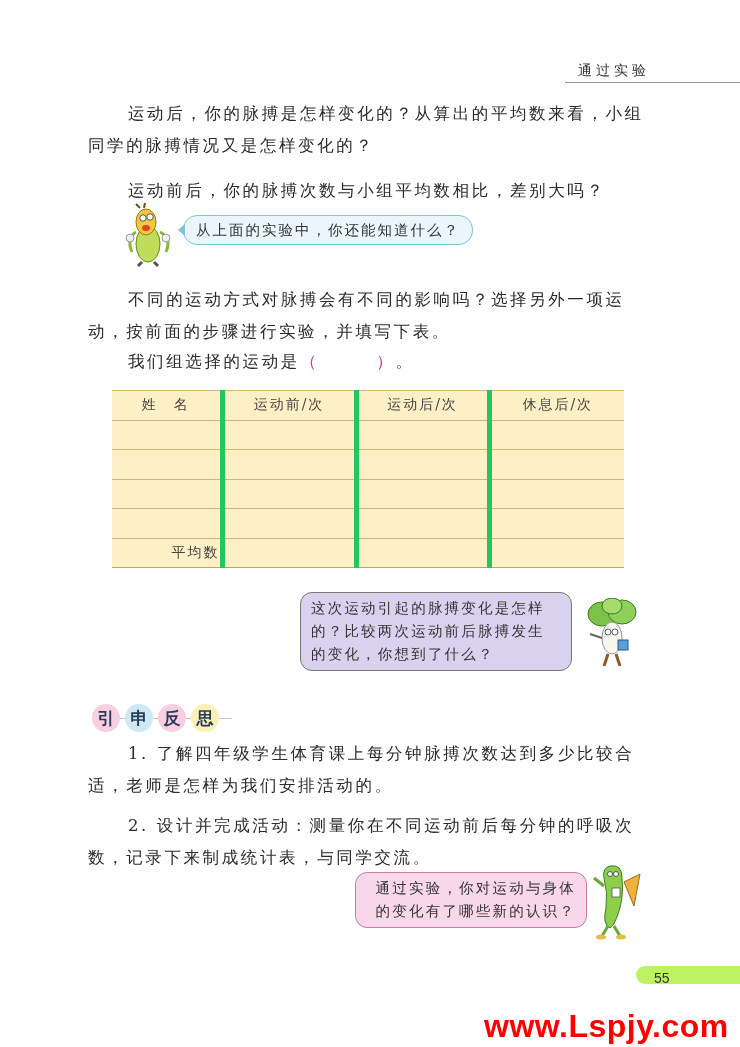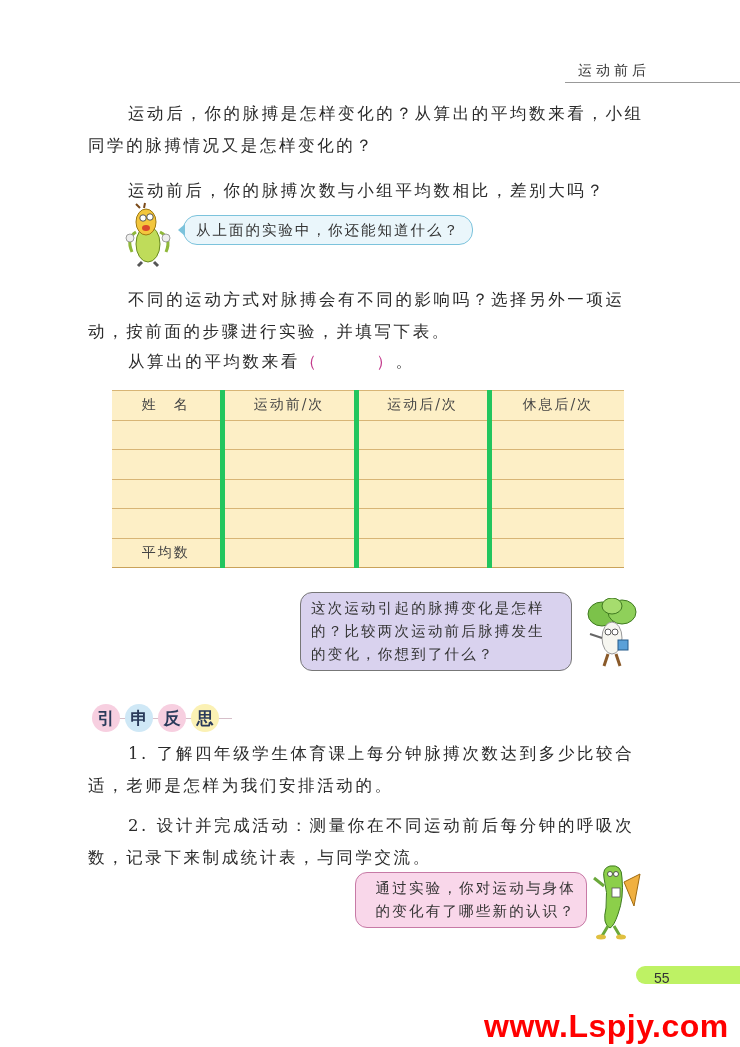--- a/index.html
+++ b/index.html
@@ -15,40 +15,40 @@
   .p4 { left:88px; top:346px; width:560px; text-indent:40px; }
   .paren { color:#c2378a; }
   .bubble-blue { left:183px; top:215px; height:28px; padding:0 12px; border:1.5px solid #7cc3dc; border-radius:14px;
                  background:#eaf6fb; font-size:14.5px; line-height:28px; letter-spacing:2px; color:#333; white-space:nowrap; }
   .bubble-blue:before { content:""; position:absolute; left:-12px; top:8px; border:6px solid transparent; border-right:7px solid #7cc3dc; }
   table.pulse { left:112px; top:390px; width:512px; border-collapse:collapse; background:#fdefc6; font-size:14px; }
   table.pulse td, table.pulse th { border-top:1px solid #d8b575; border-left:5px solid #22c55e; height:28.5px; padding:0; font-weight:normal; color:#444; letter-spacing:2px; }
   table.pulse tr td:first-child, table.pulse tr th:first-child { border-left:none; }
   table.pulse tr:last-child td { border-bottom:1.5px solid #c9a25a; }
   table.pulse th { text-align:center; }
-  table.pulse td.namecol { text-align:center; }
+  table.pulse td.namecol { text-align:right; }
   .bubble-purple { left:300px; top:592px; width:250px; padding:4px 10px; border:1.5px solid #777; border-radius:12px;
                    background:#d9d2ee; font-size:14.5px; line-height:23px; letter-spacing:2.2px; color:#333; }
   .bubble-pink { left:355px; top:872px; width:210px; padding:4px 10px; border:1.5px solid #c77aa6; border-radius:12px;
                  background:#f9d7ea; font-size:14.5px; line-height:23px; letter-spacing:2.2px; color:#333;text-align:right; }
   .section-title { left:92px; top:702px; height:32px; display:flex; align-items:center; }
   .section-title .line { position:absolute; left:0; right:-8px; top:16px; height:1px; background:#d6bfc9; }
   .section-title .ch { position:relative; width:28px; height:28px; margin-right:5px; border-radius:14px; font-family:"DejaVu Sans","Liberation Sans",sans-serif;
                        font-weight:bold; font-size:17px; line-height:28px; text-align:center; color:#2a3a5a; }
   .p5 { left:88px; top:738px; width:560px; text-indent:40px; }
   .p6 { left:88px; top:810px; width:560px; text-indent:40px; }
   .page-num { left:636px; top:966px; width:104px; height:18px; background:#bef264; border-radius:12px 0 0 12px;
               font-family:"Liberation Sans","DejaVu Sans",sans-serif; font-size:14px; line-height:24px; color:#333; padding-left:18px; box-sizing:border-box; }
   .watermark { left:484px; top:1008px; font-family:"Liberation Sans","DejaVu Sans",sans-serif; font-weight:700; font-size:32px; color:#ff0000; letter-spacing:0.5px; }
   .mascot { position:absolute; }
 </style>
 </head>
 <body>
 
-<div class="abs header-title">运动前后</div>
+<div class="abs header-title">通过实验</div>
 <div class="abs header-line"></div>
 
 <div class="abs para p1">运动后，你的脉搏是怎样变化的？从算出的平均数来看，小组同学的脉搏情况又是怎样变化的？</div>
 <div class="abs para p2">运动前后，你的脉搏次数与小组平均数相比，差别大吗？</div>
 
 <svg class="mascot" style="left:118px;top:202px" width="62" height="66" viewBox="0 0 62 66">
   <ellipse cx="30" cy="42" rx="12" ry="18" fill="#bfdc5a" stroke="#6a8a20" stroke-width="1"></ellipse>
   <path d="M18 30 Q8 36 14 50" stroke="#8fb83a" stroke-width="3" fill="none"></path>
   <path d="M42 30 Q54 36 48 50" stroke="#8fb83a" stroke-width="3" fill="none"></path>
   <ellipse cx="28" cy="20" rx="10" ry="13" fill="#f3c63d" stroke="#a07a10" stroke-width="1"></ellipse>
@@ -56,21 +56,21 @@
   <circle cx="32" cy="15" r="3.2" fill="#fff" stroke="#333" stroke-width="0.8"></circle>
   <ellipse cx="28" cy="26" rx="4" ry="3" fill="#d9472b"></ellipse>
   <path d="M22 6 L18 2 M26 6 L27 1" stroke="#7a4a1a" stroke-width="2"></path>
   <circle cx="12" cy="36" r="4" fill="#eee" stroke="#888" stroke-width="0.8"></circle>
   <circle cx="48" cy="36" r="4" fill="#eee" stroke="#888" stroke-width="0.8"></circle>
   <path d="M24 60 L20 64 M36 60 L40 64" stroke="#555" stroke-width="3"></path>
 </svg>
 <div class="abs bubble-blue">从上面的实验中，你还能知道什么？</div>
 
 <div class="abs para p3">不同的运动方式对脉搏会有不同的影响吗？选择另外一项运动，按前面的步骤进行实验，并填写下表。</div>
-<div class="abs para p4"><span>从算出的平均数来看</span><span class="paren">（</span><span>　　　</span><span class="paren">）</span><span>。</span></div>
+<div class="abs para p4"><span>我们组选择的运动是</span><span class="paren">（</span><span>　　　</span><span class="paren">）</span><span>。</span></div>
 
 <table class="abs pulse">
   <colgroup>
       <col style="width:110px">
       <col style="width:134px">
       <col style="width:133px">
       <col style="width:135px">
     </colgroup>
   <tbody>
       <tr>

